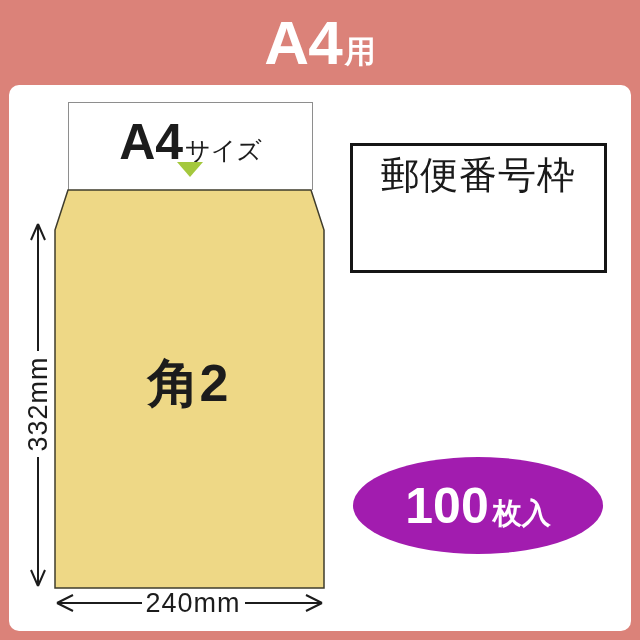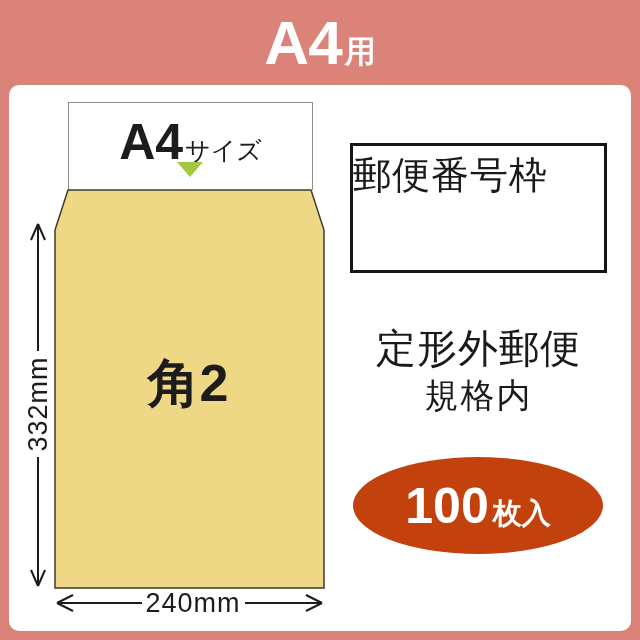--- a/index.html
+++ b/index.html
@@ -57,42 +57,42 @@
   .dim-h {
     position: absolute; left: 124px; top: 503px; width: 120px; height: 30px;
     display: flex; align-items: center; justify-content: center;
     font-size: 27px; color: #1c1c1c; z-index: 4; letter-spacing: 1px;
   }
 
   
   .postal-box {
     position: absolute; left: 341px; top: 58px; width: 257px; height: 130px;
     border: 3px solid #151515; box-sizing: border-box;
-    display: flex; flex-direction: row;
+    display: flex; flex-direction: column;
   }
   .postal-title {
     height: 58px; background: #ffffff; color: #1a1a1a;
     display: flex; align-items: center; justify-content: center;
     font-size: 38px; letter-spacing: 1px;
   }
   .postal-value {
     flex: 1; background: #151515; color: #ffffff;
     display: flex; align-items: center; justify-content: center;
     font-size: 42px; font-weight: bold; letter-spacing: 2px;
   }
   .mail-type {
     position: absolute; left: 341px; top: 241px; width: 257px;
     text-align: center; color: #1a1a1a;
   }
   .mail-type .mt1 { font-size: 40px; line-height: 1.1; letter-spacing: 1px; }
   .mail-type .mt2 { font-size: 34px; line-height: 1.2; margin-top: 5px; letter-spacing: 2px; }
 
   .count-ellipse {
     position: absolute; left: 344px; top: 372px; width: 250px; height: 97px;
-    background: #c2410c; border-radius: 50%;
+    background: #a21caf; border-radius: 50%;
     display: flex; align-items: baseline; justify-content: center;
     color: #ffffff; padding-top: 24px; box-sizing: border-box;
   }
   .count-ellipse .c-num { font-size: 50px; font-weight: bold; line-height: 1; }
   .count-ellipse .c-suf { font-size: 29px; font-weight: bold; line-height: 1; margin-left: 4px; }
 </style>
 </head>
 <body>
 
 <div class="banner">
@@ -128,23 +128,19 @@
   </svg>
 
   <div class="kaku-label">角2</div>
   <div class="dim-v">332mm</div>
   <div class="dim-h">240mm</div>
 
   <div class="postal-box">
     <div class="postal-title">郵便番号枠</div>
   </div>
 
-  <div class="mail-type">
-    <div class="mt1">定形外郵便</div>
-    <div class="mt2">規格内</div>
-  </div>
 
   <div class="count-ellipse">
     <span class="c-num">100</span>
     <span class="c-suf">枚入</span>
   </div>
 
 </div>
 
 </body></html>

